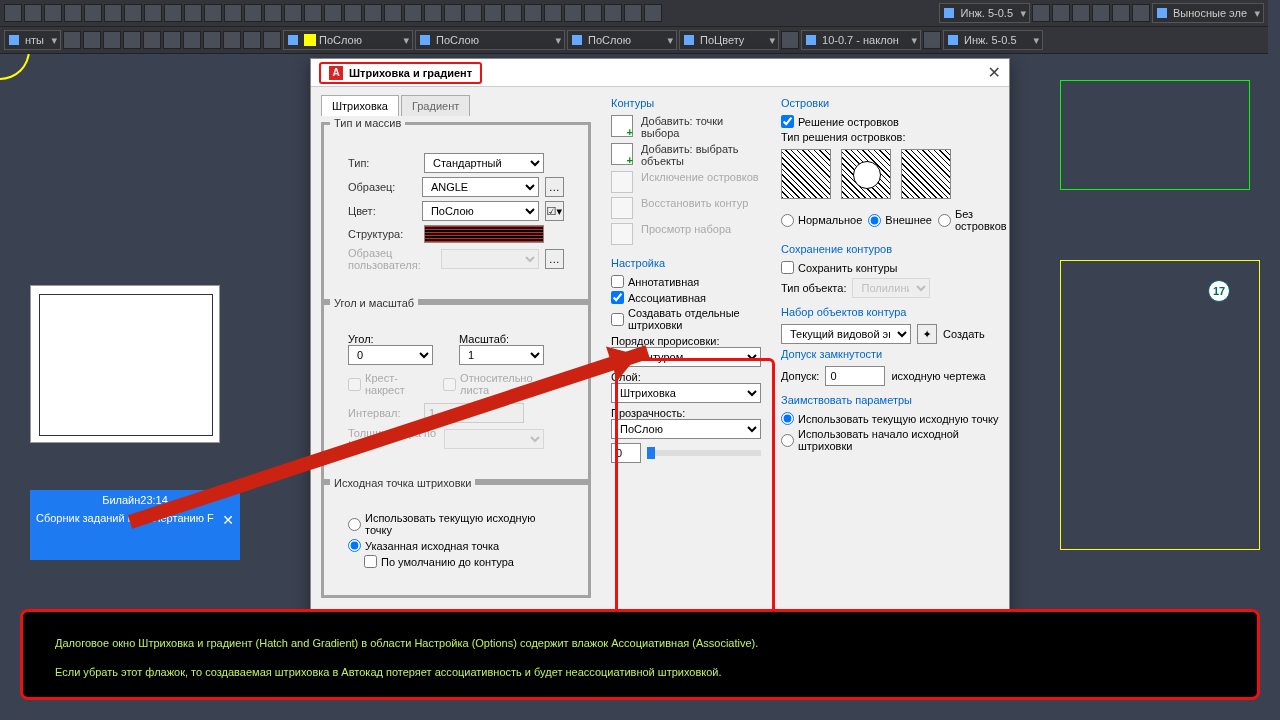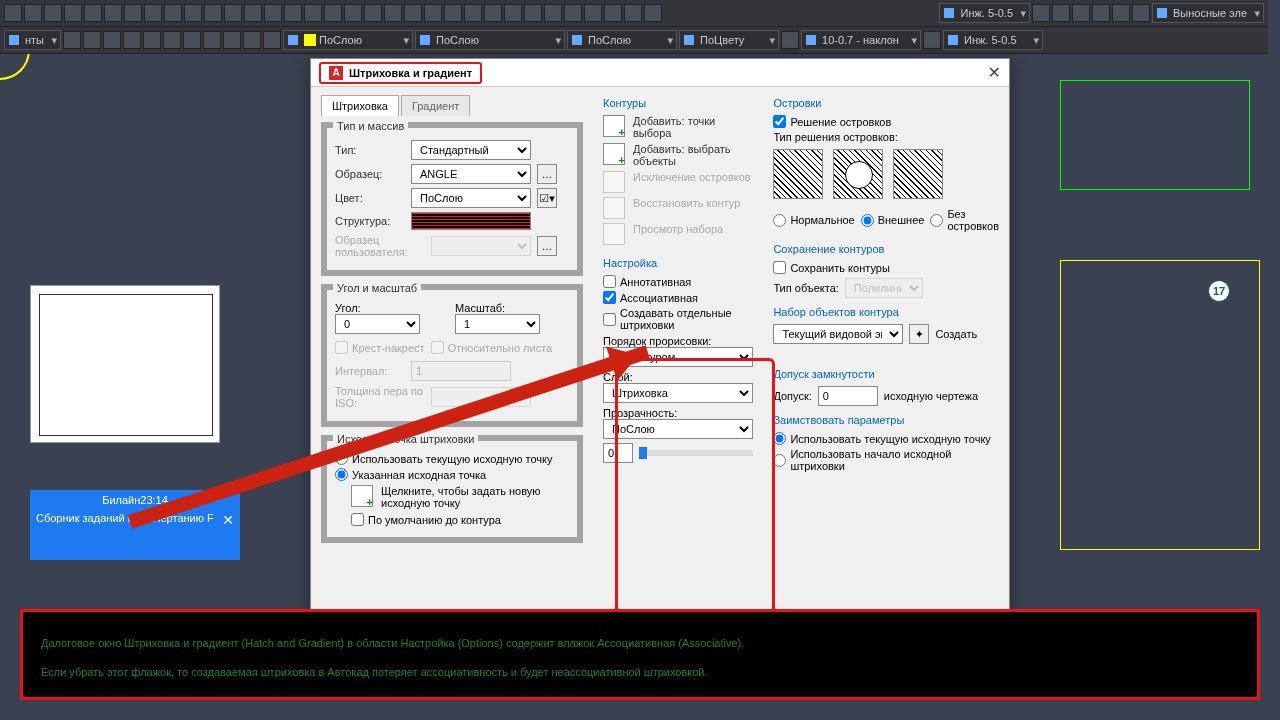--- a/index.html
+++ b/index.html
@@ -27,21 +27,21 @@
 .a-logo{width:14px;height:14px;background:#d22;color:#fff;font-weight:bold;text-align:center;line-height:14px;font-size:10px}
 .dlg-close{margin-left:auto;font-size:16px;color:#444;cursor:pointer}
 .dlg-body{display:flex;height:calc(100% - 28px)}
 .col{padding:8px 10px}
 .col1{width:290px}
 .col2{width:175px}
 .col3{flex:1}
 .tabs{display:flex;gap:2px;margin-bottom:6px}
 .tab{padding:4px 10px;border:1px solid #aaa;background:#fff;border-bottom:none}
 .tab.inact{background:#e8e8e8;color:#666}
-.group{border:6px solid #a3a3a3;padding:8px;margin-bottom:8px;background:#f0f0f0;position:relative}
+.group{border:3px solid #a3a3a3;padding:24px;margin-bottom:0;background:#f0f0f0;position:relative}
 .group-title{position:absolute;top:-8px;left:6px;background:#f0f0f0;padding:0 4px;color:#333}
 .row{display:flex;align-items:center;margin:4px 0;gap:6px}
 .lbl{width:70px;color:#333}
 .lbl.dis{color:#aaa}
 select,input[type=text]{height:20px;border:1px solid #888;background:#fff;padding:0 4px;font-size:11px}
 select{width:120px}
 select.dis,input.dis{background:#eee;color:#aaa;border-color:#ccc}
 .swatch{width:12px;height:12px;background:#d22;display:inline-block;margin-right:3px;vertical-align:middle}
 .pattern{width:120px;height:18px;background:repeating-linear-gradient(0deg,#d22 0 1px,#000 1px 3px);border:1px solid #888}
 .btn-sm{width:20px;height:20px;border:1px solid #888;background:#eee;text-align:center;line-height:18px}
@@ -57,21 +57,21 @@
 .rad{display:flex;align-items:center;gap:4px;margin:3px 0}
 .islands{display:flex;gap:10px;margin:6px 0}
 .island{width:50px;height:50px;background:repeating-linear-gradient(45deg,#000 0 1px,#fff 1px 4px);border:1px solid #888}
 .island.mid::after{content:"";display:block;width:26px;height:26px;margin:11px;background:#fff;border:1px solid #000;border-radius:50%}
 .rad-row{display:flex;gap:6px;font-size:10px}
 
 .hl-options{position:absolute;border:3px solid #e11;border-radius:6px;pointer-events:none}
 .hl1{left:615px;top:358px;width:160px;height:258px}
 .arrow{position:absolute;left:130px;top:515px;width:545px;height:14px;background:#c21;transform-origin:left center;transform:rotate(-18.2deg);z-index:5}
 .arrow::after{content:"";position:absolute;right:-8px;top:-11px;border:18px solid transparent;border-left:28px solid #c21}
-.caption{position:absolute;left:20px;right:20px;bottom:20px;background:#000;border:3px solid #e11;border-radius:0;padding:14px 18px;color:#15803d;font-size:21px;line-height:1.35;z-index:10}
+.caption{position:absolute;left:20px;right:20px;bottom:20px;background:#000;border:3px solid #e11;border-radius:8px;padding:14px 32px;color:#bef264;font-size:21px;line-height:1.35;z-index:10}
 .bullet{position:absolute;right:50px;top:280px;width:22px;height:22px;border-radius:50%;background:#fff;color:#066;border:1px solid #066;text-align:center;line-height:20px;font-weight:bold}
 </style>
 </head>
 <body>
 
 <div class="bg-toolbars">
   <div class="tb-row">
     <div class="tb-icon"></div>
       <div class="tb-icon"></div>
       <div class="tb-icon"></div>
@@ -226,24 +226,20 @@
       <div class="group">
         <span class="group-title">Исходная точка штриховки</span>
         <label class="rad">
             <input type="radio" name="or" style="">
             <span>Использовать текущую исходную точку</span>
           </label>
         <label class="rad">
             <input type="radio" name="or" checked="" style="">
             <span>Указанная исходная точка</span>
           </label>
-        <div class="pick-row" style="margin-left:16px">
-            <div class="pick-icon g"></div>
-            <span>Щелкните, чтобы задать новую исходную точку</span>
-          </div>
         <label class="chk" style="margin-left:16px">
             <input type="checkbox" style="">
             <span>По умолчанию до контура</span>
           </label>
       </div>
     </div>
 
     <div class="col col2">
       <div class="sect-h">Контуры</div>
       <div class="pick-row">
@@ -328,21 +324,21 @@
       <div class="row">
           <span>Тип объекта:</span>
           <select class="dis" style="width:78px" disabled=""><option>Полилиния</option></select>
         </div>
       <div class="sect-h" style="margin-top:8px">Набор объектов контура</div>
       <div class="row">
           <select style="width:130px"><option>Текущий видовой экран</option></select>
           <span class="btn-sm">✦</span>
           <span>Создать</span>
         </div>
-      <div class="sect-h" style="margin-top:24px">Допуск замкнутости</div>
+      <div class="sect-h" style="margin-top:4px">Допуск замкнутости</div>
       <div class="row">
           <span>Допуск:</span>
           <input type="text" style="width: 60px;" value="0">
           <span>исходную чертежа</span>
         </div>
       <div class="sect-h" style="margin-top:8px">Заимствовать параметры</div>
       <label class="rad">
           <input type="radio" name="ih" checked="" style="">
           <span>Использовать текущую исходную точку</span>
         </label>

